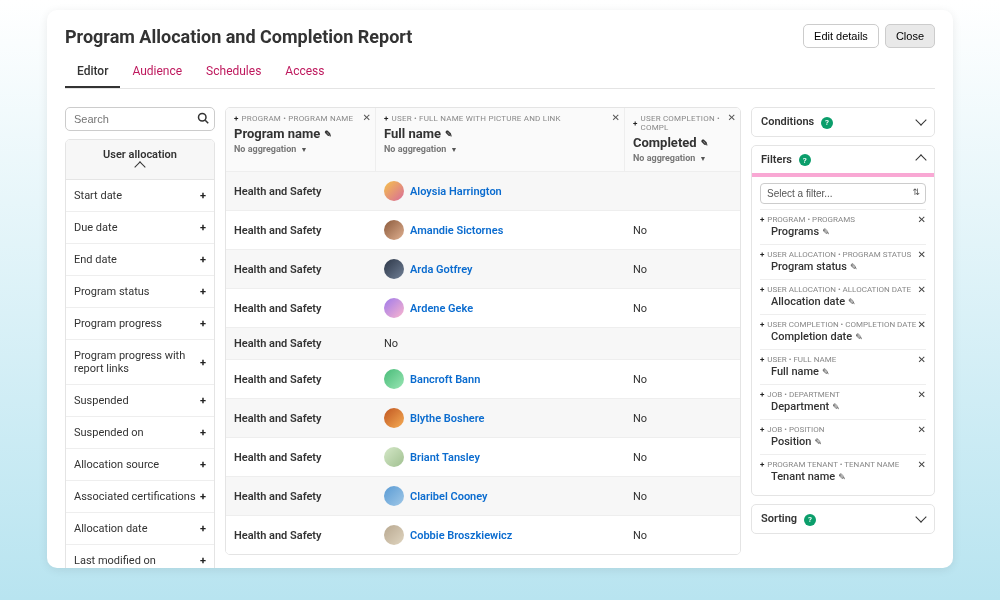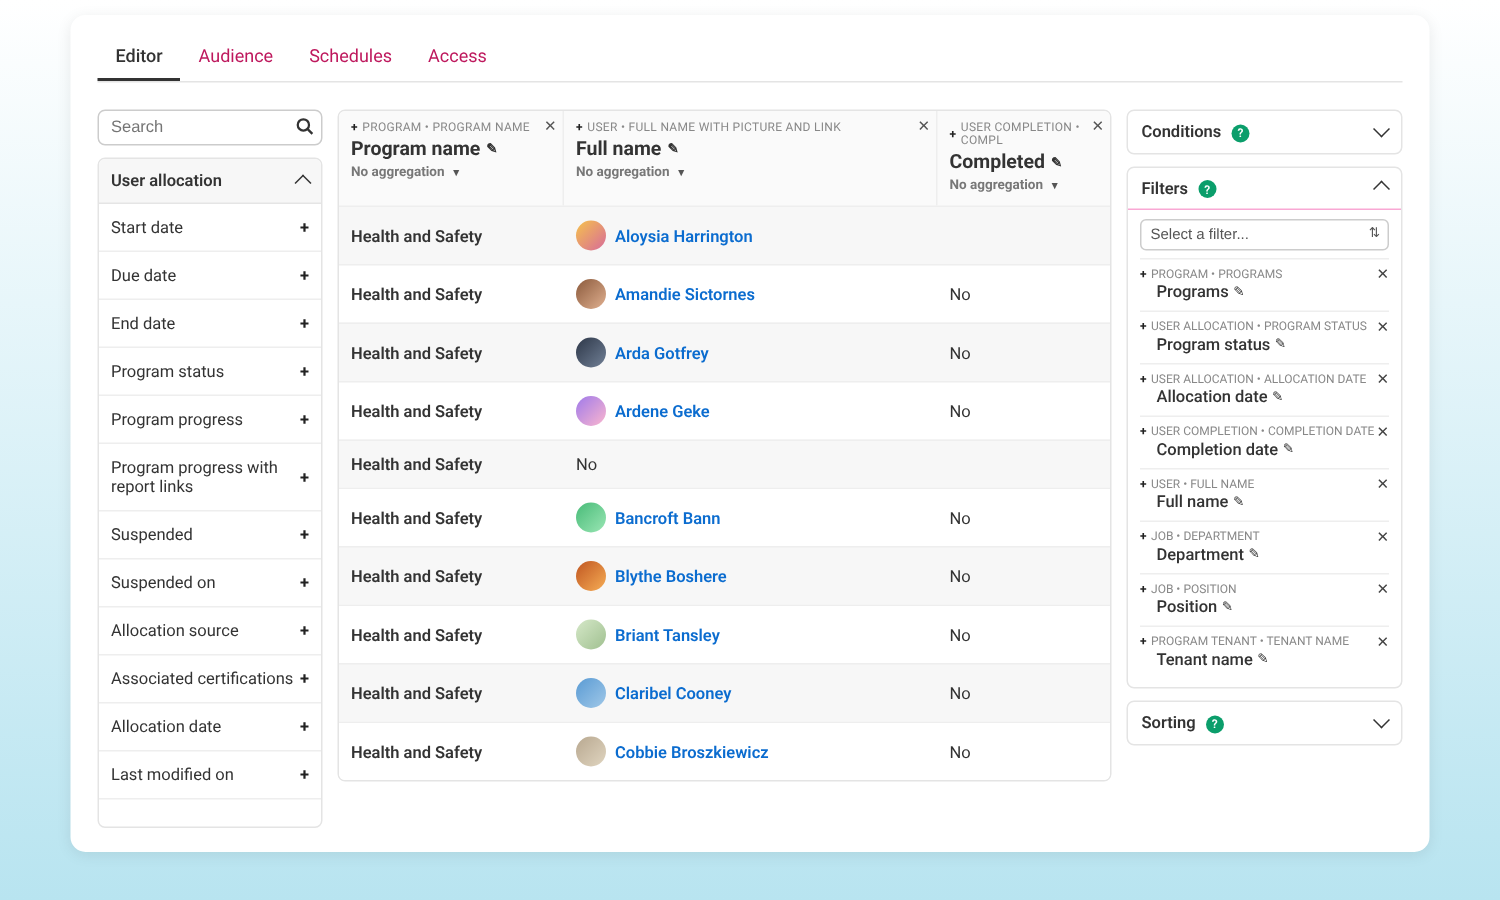--- a/index.html
+++ b/index.html
@@ -31,21 +31,21 @@
 .tab { padding:6px 12px 8px; font-size:12px; color:#be185d; cursor:pointer;}
 .tab.active { color:#333; border-bottom:2px solid #333; font-weight:500;}
 .cols { display:flex; gap:10px; height:470px;}
 .left { width:150px; flex:none;}
 .center { flex:1; display:flex; flex-direction:column;}
 .right { width:184px; flex:none;}
 .search { position:relative; margin-bottom:8px;}
 .search input{ width:100%; border:1px solid #ccc; border-radius:5px; padding:5px 24px 5px 8px; font-size:11px;}
 .search .mag{ position:absolute; right:6px; top:5px;}
 .field-list { border:1px solid #e4e4e4; border-radius:5px; overflow:hidden;}
-.field-hdr { background:#f7f7f7; padding:8px 8px; font-weight:600; font-size:11px; display:flex; justify-content:space-between; align-items:center; border-bottom:1px solid #e5e5e5;}
+.field-hdr { background:#f7f7f7; padding:8px 8px; font-weight:600; font-size:11px; display:flex; justify-content:space-between; align-items:center; border-bottom:1px solid #e5e5e5;flex-direction:column;}
 .field-item{ padding:9px 8px; border-bottom:1px solid #eee; display:flex; justify-content:space-between; align-items:center; font-size:11px; cursor:pointer;}
 .field-item:last-child{border-bottom:none;}
 .plus{ font-weight:700; color:#222;}
 .preview-row{ display:flex; justify-content:flex-end; margin-bottom:6px;}
 .preview-btn{ border:1px solid #ccc; border-radius:5px; padding:4px 8px; font-size:11px; display:flex; align-items:center; gap:4px; cursor:pointer; background:#fff;}
 .table{ border:1px solid #e4e4e4; border-radius:5px; overflow:hidden;}
 .thead{ display:flex; background:#fafafa;}
 .th{ padding:6px 8px 8px; border-right:1px solid #eee; position:relative;}
 .th:last-child{border-right:none;}
 .col1{ width:150px; flex:none;}
@@ -66,40 +66,47 @@
 .avatar.a5{background:linear-gradient(135deg,#4299e1,#90cdf4);}
 .avatar.a6{background:linear-gradient(135deg,#48bb78,#9ae6b4);}
 .avatar.a7{background:linear-gradient(135deg,#c05621,#f6ad55);}
 .avatar.a8{background:linear-gradient(135deg,#d5e8c8,#a0c090);}
 .avatar.a9{background:linear-gradient(135deg,#5a9bd4,#a0c8e8);}
 .avatar.a10{background:linear-gradient(135deg,#b8a890,#e0d5c0);}
 .user-link{ color:#0b6ccf; font-weight:600;}
 .panel{ border:1px solid #e4e4e4; border-radius:5px; margin-bottom:8px; background:#fff;}
 .panel-hdr{ padding:7px 9px; font-weight:600; font-size:11px; display:flex; justify-content:space-between; align-items:center; cursor:pointer;}
 .panel-hdr .q{ width:12px;height:12px;border-radius:50%;background:#0b9e6b;color:#fff;display:inline-flex;align-items:center;justify-content:center;font-size:8px;margin-left:4px;}
-.panel-body{ border-top:1px solid #f9a8d4; padding:6px 8px;}
+.panel-body{ border-top:4px solid #f9a8d4; padding:6px 8px;}
 .filter-select{ width:100%; border:1px solid #ccc; border-radius:4px; padding:4px 6px; font-size:10px; color:#555; background:#fff; appearance:none; position:relative;}
 .filter-sel-wrap{position:relative; margin-bottom:5px;}
 .filter-sel-wrap::after{content:"⇅"; position:absolute; right:6px; top:4px; font-size:9px; color:#555;}
 .filter-item{ padding:5px 0 6px; border-top:1px solid #eee; position:relative;}
 .filter-item:first-of-type{border-top:1px solid #eee;}
 .filter-crumb{ font-size:8px; color:#888; text-transform:uppercase; display:flex; align-items:center; gap:3px;}
 .filter-label{ font-size:11px; font-weight:500; margin-top:1px; padding-left:11px; display:flex; align-items:center; gap:3px;}
 .filter-x{ position:absolute; right:0; top:4px; font-size:10px; cursor:pointer; color:#444;}
 .chev{ display:inline-block; width:8px; height:8px; border-right:1.5px solid #333; border-bottom:1.5px solid #333; transform:rotate(45deg); margin-top:-3px;}
 .chev.up{ transform:rotate(-135deg); margin-top:2px;}
 .caret{ font-size:7px; color:#555; margin-left:2px;}
 .pencil{ font-size:9px; color:#333;}
 svg.mag-ico{ width:12px;height:12px; stroke:#333; stroke-width:2; fill:none;}
 </style>
 </head>
 <body>
 
 <div class="frame">
 
+  <div class="header-row">
+    <div class="page-title">Program Allocation and Completion Report</div>
+    <div class="header-btns">
+      <button class="btn">Edit details</button>
+      <button class="btn close">Close</button>
+    </div>
+  </div>
 
   <div class="tabs">
     <div class="tab active">Editor</div>
     <div class="tab">Audience</div>
     <div class="tab">Schedules</div>
     <div class="tab">Access</div>
   </div>
 
   <div class="cols">
 

